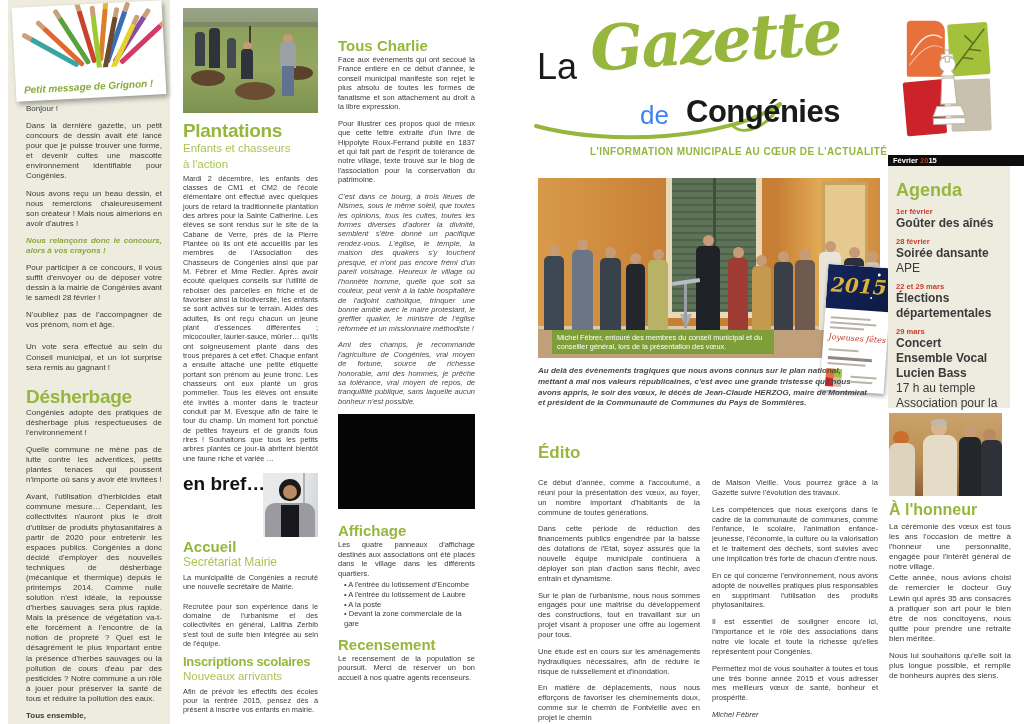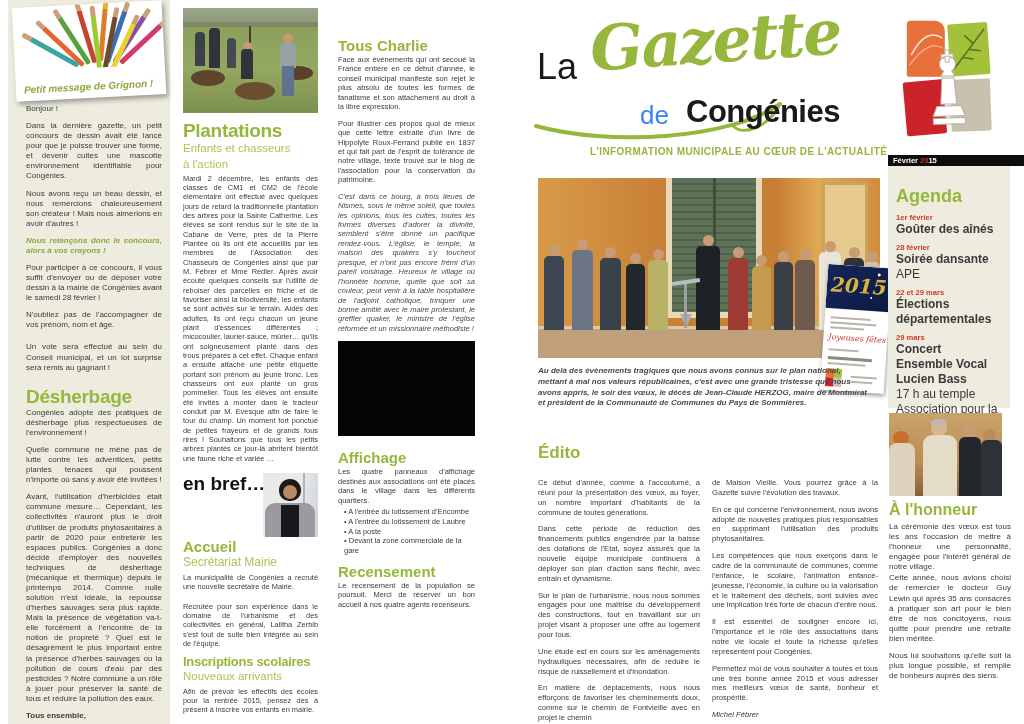--- a/index.html
+++ b/index.html
@@ -74,21 +74,21 @@
   .obituary{position:absolute;left:538px;top:366px;width:332px;font-size:8px;font-style:italic;
             font-weight:bold;color:#4a4a4a;line-height:1.35;text-align:left;}
   
   .edito-h{position:absolute;left:538px;top:444px;}
   .edito-col{position:absolute;top:478px;font-size:7.6px;line-height:1.3;text-align:justify;}
   .edito-col p{margin:0 0 7px 0;}
   .ed1{left:538px;width:162px;}
   .ed2{left:712px;width:166px;}
   .signature{font-style:italic;margin-top:2px;}
   
-  .agenda{position:absolute;left:888px;top:166px;width:122px;height:242px;background:#edecdf;box-sizing:border-box;padding:21px 8px;}
+  .agenda{position:absolute;left:888px;top:166px;width:122px;height:242px;background:#edecdf;box-sizing:border-box;padding:15px 8px;}
   .agenda .h-mid{font-size:18px;margin-bottom:8px;}
   .ag-date{color:#cf3a2a;font-weight:bold;font-size:7.6px;margin-top:6px;}
   .ag-line{font-size:12px;line-height:1.25;}
   .ag-b{font-weight:bold;}
   
   .ph-side{position:absolute;left:889px;top:413px;width:113px;height:83px;}
   .honneur{position:absolute;left:889px;top:502px;width:122px;}
   .honneur .body-txt{font-size:8px;}
   .honneur .h-mid{font-size:16px;margin-bottom:4px;}
   
@@ -182,20 +182,21 @@
       <p>Afin de prévoir les effectifs des écoles pour la rentrée 2015, pensez dès à présent à inscrire vos enfants en mairie.</p>
     </div>
   </div>
 
   <div class="col3">
     <h2 class="h-mid">Tous Charlie</h2>
     <div class="body-txt">
       <p>Face aux évènements qui ont secoué la France entière en ce début d'année, le conseil municipal manifeste son rejet le plus absolu de toutes les formes de fanatisme et son attachement au droit à la libre expression.</p>
       <p>Pour illustrer ces propos quoi de mieux que cette lettre extraite d'un livre de Hippolyte Roux-Ferrand publié en 1837 et qui fait part de l'esprit de tolérance de notre village, texte trouvé sur le blog de l'association pour la conservation du patrimoine.</p>
       <p class="quote">C'est dans ce bourg, à trois lieues de Nismes, sous le même soleil, que toutes les opinions, tous les cultes, toutes les formes diverses d'adorer la divinité, semblent s'être donné un pacifique rendez-vous. L'église, le temple, la maison des quakers s'y touchent presque, et n'ont pas encore frémi d'un pareil voisinage. Heureux le village où l'honnête homme, quelle que soit sa couleur, peut venir à la table hospitalière de l'adjoint catholique, trinquer une bonne amitié avec le maire protestant, le greffier quaker, le ministre de l'église réformée et un missionnaire méthodiste !</p>
+      <p class="quote">Ami des champs, je recommande l'agriculture de Congénies, vrai moyen de fortune, source de richesse honorable, ami des hommes, je prêche sa tolérance, vrai moyen de repos, de tranquillité publique, sans laquelle aucun bonheur n'est possible.</p>
     </div>
     <div class="black-box"></div>
     <h2 class="h-mid">Affichage</h2>
     <div class="body-txt">
       <p style="margin-bottom:2px;">Les quatre panneaux d'affichage destinés aux associations ont été placés dans le village dans les différents quartiers.</p>
     </div>
     <ul class="bullets">
       <li>A l'entrée du lotissement d'Encombe</li>
       <li>A l'entrée du lotissement de Laubre</li>
       <li>A la poste</li>
@@ -284,20 +285,21 @@
     <div class="person" style="left:306px;bottom:28px;width:20px;height:72px;background:#2e3138;">
         <span class="hd"></span>
       </div>
     <div class="person" style="left:326px;bottom:28px;width:16px;height:68px;background:#cfc4ae;">
         <span class="hd"></span>
       </div>
 
     <div class="abs" style="left:142px;bottom:30px;width:0;height:0;border-left:6px solid transparent;border-right:6px solid transparent;border-top:14px solid #aab0b6;"></div>
     <div class="abs" style="left:146px;bottom:30px;width:3px;height:46px;background:#9aa0a6;"></div>
     <div class="abs" style="left:134px;bottom:74px;width:28px;height:4px;background:#b8bec4;transform:rotate(-8deg);"></div>
+    <div class="caption">Michel Fébrer, entouré des membres du conseil municipal et du conseiller général, lors de la présentation des vœux.</div>
   </div>
 
   <div class="poster">
     <div class="poster-top">
       <div class="abs" style="left:50px;top:6px;width:3px;height:3px;background:#fff;border-radius:50%;"></div>
       <div class="abs" style="left:56px;top:18px;width:2px;height:2px;background:#e8d98a;border-radius:50%;"></div>
       <div class="abs" style="left:44px;top:30px;width:2px;height:2px;background:#fff;border-radius:50%;"></div>
     </div>
     <div class="poster-year">2015</div>
     <div class="gray-bar" style="left:6px;top:52px;width:40px;"></div>
@@ -319,22 +321,22 @@
   <h2 class="h-mid edito-h" style="font-size:17px;">Édito</h2>
   <div class="edito-col ed1">
     <p>Ce début d'année, comme à l'accoutumé, a réuni pour la présentation des vœux, au foyer, un nombre important d'habitants de la commune de toutes générations.</p>
     <p>Dans cette période de réduction des financements publics engendrée par la baisse des dotations de l'Etat, soyez assurés que la nouvelle équipe municipale continuera à déployer son plan d'action sans fléchir, avec entrain et dynamisme.</p>
     <p>Sur le plan de l'urbanisme, nous nous sommes engagés pour une maîtrise du développement des constructions, tout en travaillant sur un projet visant à proposer une offre au logement pour tous.</p>
     <p>Une étude est en cours sur les aménagements hydrauliques nécessaires, afin de réduire le risque de ruissellement et d'inondation.</p>
     <p>En matière de déplacements, nous nous efforçons de favoriser les cheminements doux, comme sur le chemin de Fontvieille avec en projet le chemin</p>
   </div>
   <div class="edito-col ed2">
     <p>de Maison Vieille. Vous pourrez grâce à la Gazette suivre l'évolution des travaux.</p>
+    <p>Les compétences que nous exerçons dans le cadre de la communauté de communes, comme l'enfance, le scolaire, l'animation enfance-jeunesse, l'économie, la culture ou la valorisation et le traitement des déchets, sont suivies avec une implication très forte de chacun d'entre nous.</p>
     <p>En ce qui concerne l'environnement, nous avons adopté de nouvelles pratiques plus responsables en supprimant l'utilisation des produits phytosanitaires.</p>
-    <p>Les compétences que nous exerçons dans le cadre de la communauté de communes, comme l'enfance, le scolaire, l'animation enfance-jeunesse, l'économie, la culture ou la valorisation et le traitement des déchets, sont suivies avec une implication très forte de chacun d'entre nous.</p>
     <p>Il est essentiel de souligner encore ici, l'importance et le rôle des associations dans notre vie locale et toute la richesse qu'elles représentent pour Congénies.</p>
     <p>Permettez moi de vous souhaiter à toutes et tous une très bonne année 2015 et vous adresser mes meilleurs vœux de santé, bonheur et prospérité.</p>
     <p class="signature">Michel Fébrer</p>
   </div>
 
   <div class="agenda">
     <h2 class="h-mid">Agenda</h2>
     <div>
       <div class="ag-date">1er février</div>
       <div class="ag-line ag-b">Goûter des aînés</div>

